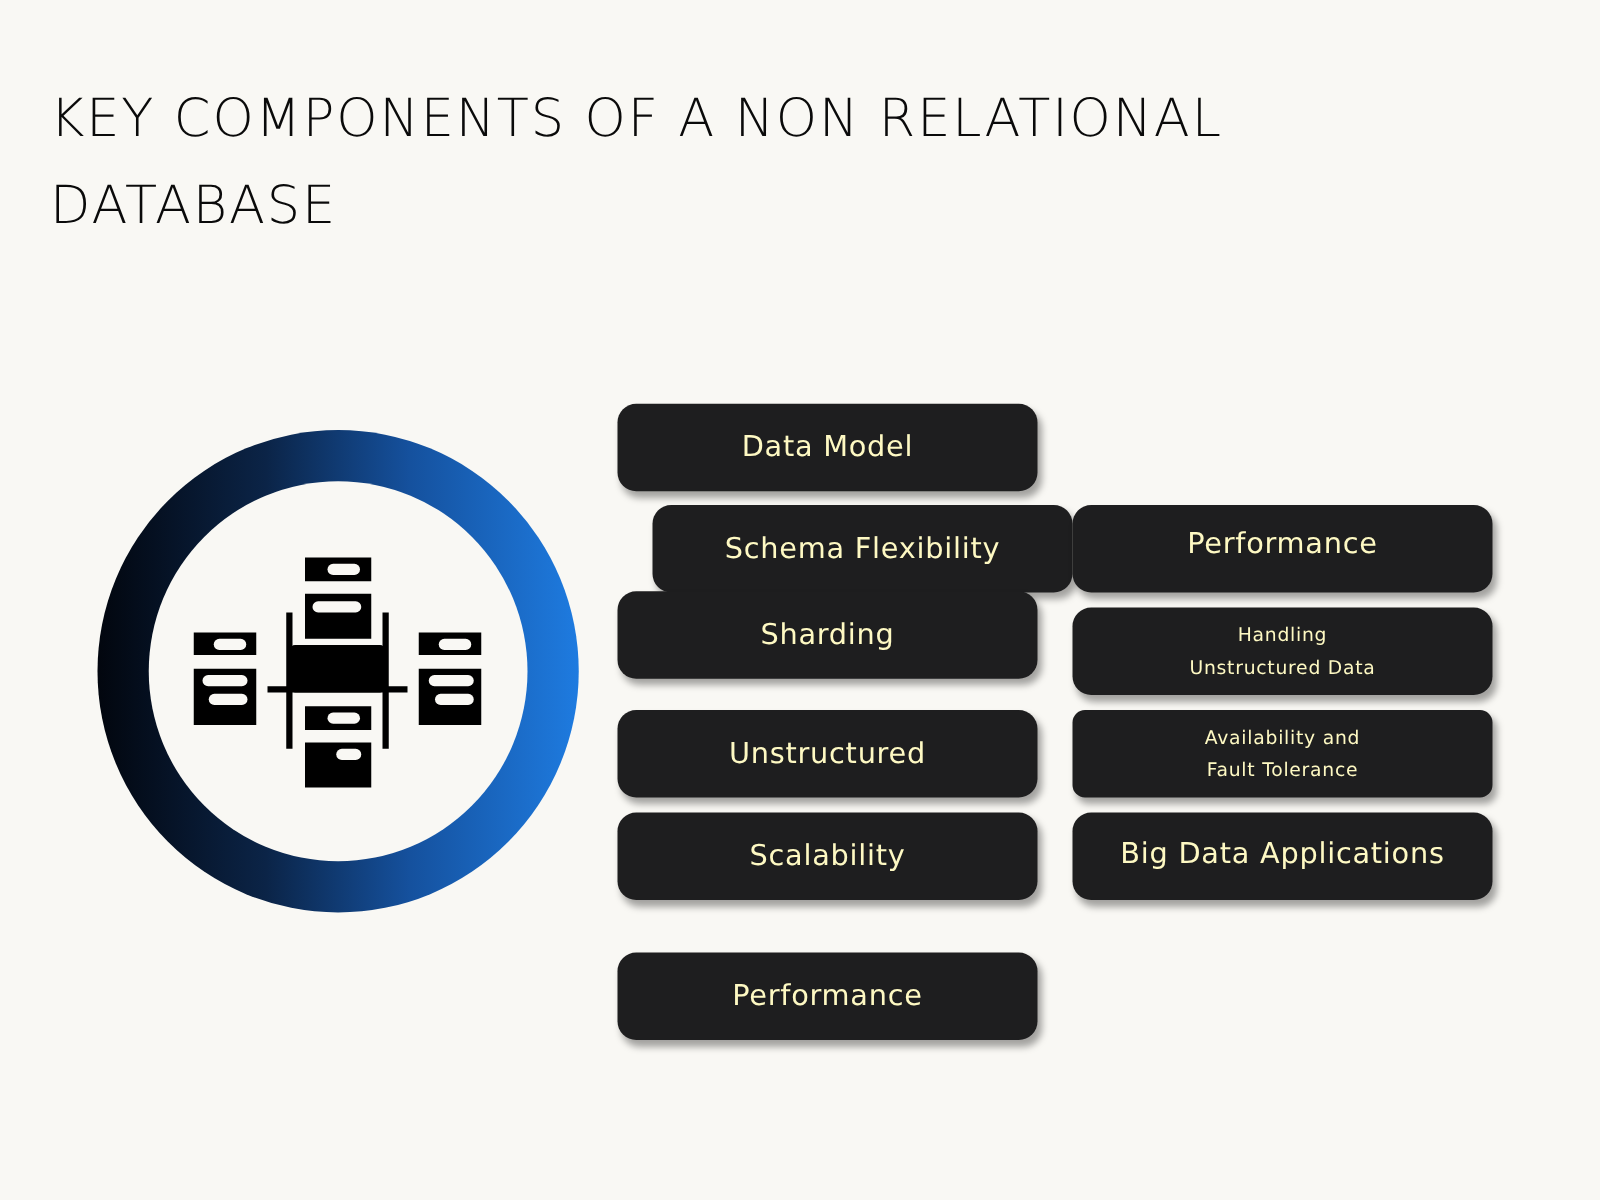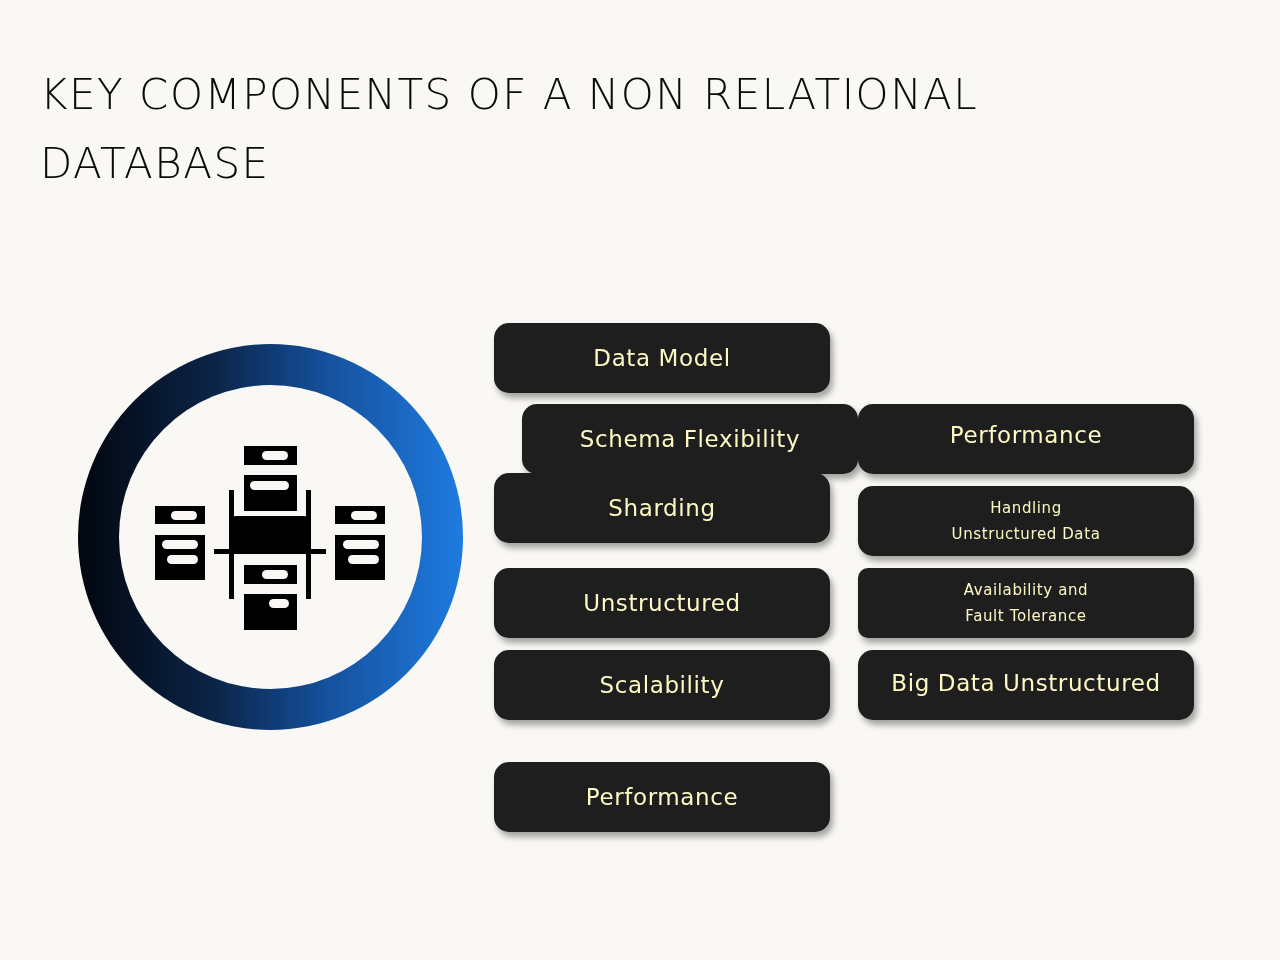--- a/index.html
+++ b/index.html
@@ -138,13 +138,13 @@
 <div class="pill col-left" style="top:473px;">Sharding</div>
 <div class="pill col-left" style="top:568px;">Unstructured</div>
 <div class="pill col-left" style="top:650px;">Scalability</div>
 <div class="pill col-left" style="top:762px;">Performance</div>
 
 <div class="pill col-right" style="top:404px; padding-bottom:8px;">Performance</div>
 <div class="pill col-right two-line" style="top:486px;">Handling
 Unstructured Data</div>
 <div class="pill col-right two-line" style="top:568px;border-radius:10px;">Availability and
 Fault Tolerance</div>
-<div class="pill col-right" style="top:650px; padding-bottom:4px;">Big Data Unstructured</div>
+<div class="pill col-right" style="top:650px; padding-bottom:4px;">Big Data Applications</div>
 
 </body></html>

